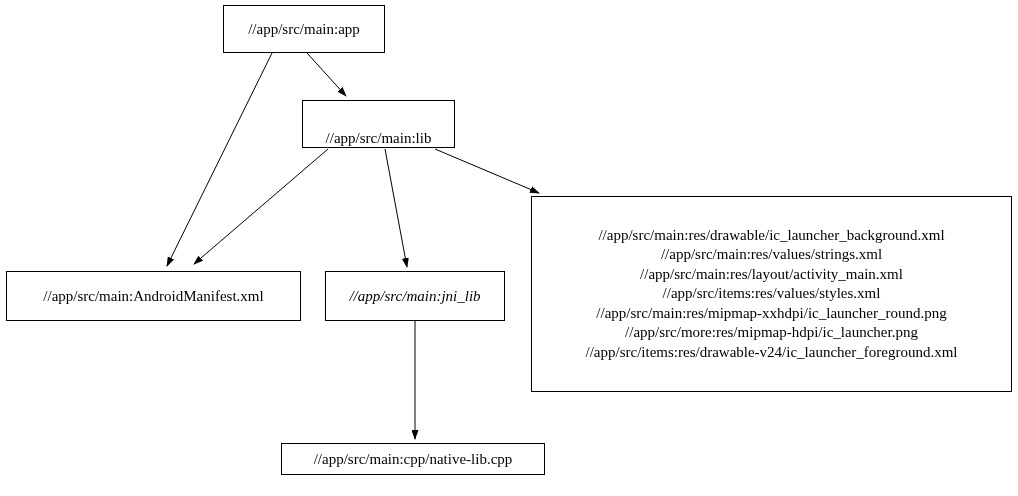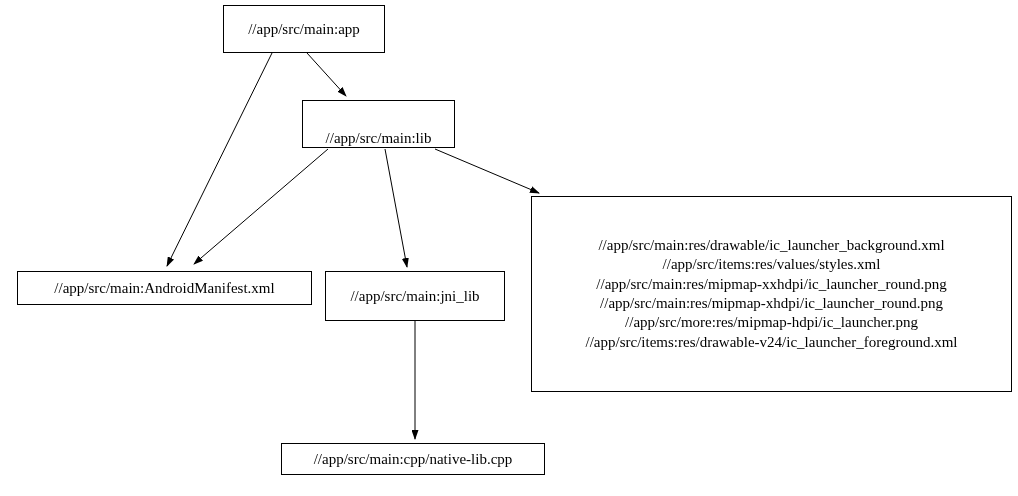--- a/index.html
+++ b/index.html
@@ -37,22 +37,22 @@
     line-height: 1.2;
     white-space: nowrap;
     z-index: 1;
   }
   .node.multi {
     flex-direction: column;
     line-height: 19.4px;
   }
   .node-app      { left: 203px; top: 5px;   width: 162px; height: 48px; margin-left: 20px; }
   .node-lib      { left: 302px; top: 100px; width: 153px; height: 48px; align-items: flex-end; }
-  .node-manifest { left: 17px;   top: 271px; width: 295px; height: 34px; text-align: center; }
-  .node-jni      { left: 325px; top: 271px; width: 180px; height: 50px; }
+  .node-manifest { left: 6px;   top: 271px; width: 295px; height: 50px; text-align: center; }
+  .node-jni      { left: 325px; top: 271px; width: 180px; height: 50px; font-style: italic; }
   .node-res      { left: 531px; top: 196px; width: 481px; height: 196px; }
   .node-cpp      { left: 281px; top: 443px; width: 264px; height: 32px; }
 </style>
 </head>
 <body>
 
 <div class="canvas">
 
   <svg class="edges-layer" width="1018" height="496" viewBox="0 0 1018 496" xmlns="http://www.w3.org/2000/svg">
     <defs>
@@ -79,23 +79,24 @@
   <div class="node node-manifest">
     <span>//app/src/main:AndroidManifest.xml</span>
   </div>
 
   <div class="node node-jni">
     <span>//app/src/main:jni_lib</span>
   </div>
 
   <div class="node node-res multi">
     <span>//app/src/main:res/drawable/ic_launcher_background.xml</span>
+    <span>//app/src/main:res/values/strings.xml</span>
+    <span>//app/src/main:res/layout/activity_main.xml</span>
     <span>//app/src/items:res/values/styles.xml</span>
     <span>//app/src/main:res/mipmap-xxhdpi/ic_launcher_round.png</span>
-    <span>//app/src/main:res/mipmap-xhdpi/ic_launcher_round.png</span>
     <span>//app/src/more:res/mipmap-hdpi/ic_launcher.png</span>
     <span>//app/src/items:res/drawable-v24/ic_launcher_foreground.xml</span>
   </div>
 
   <div class="node node-cpp">
     <span>//app/src/main:cpp/native-lib.cpp</span>
   </div>
 
 </div>
 

